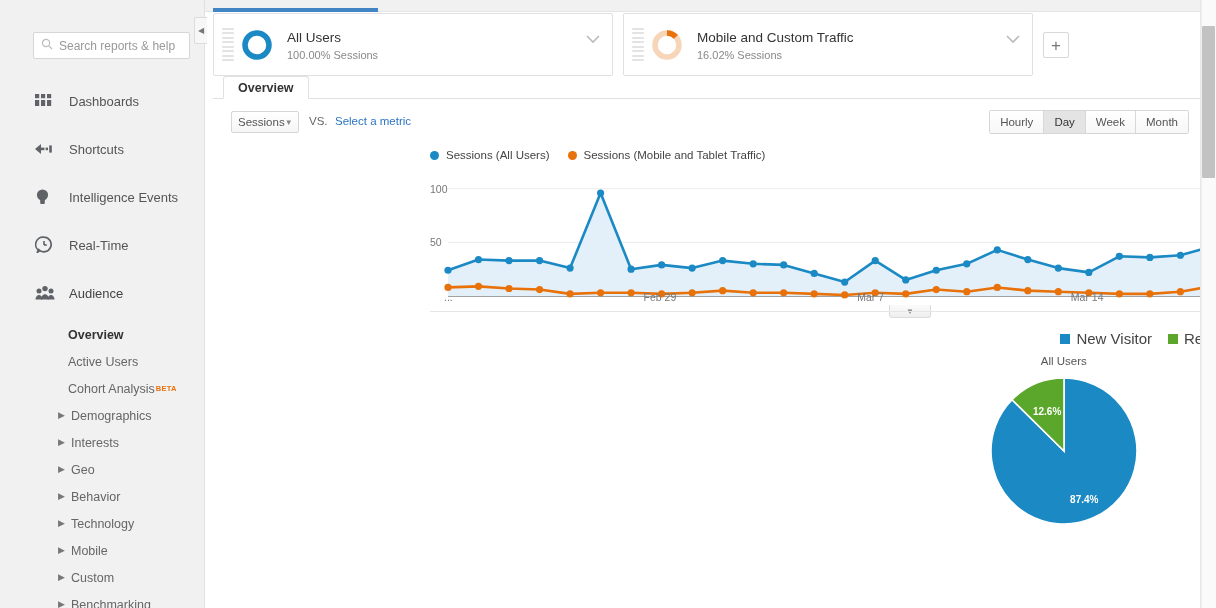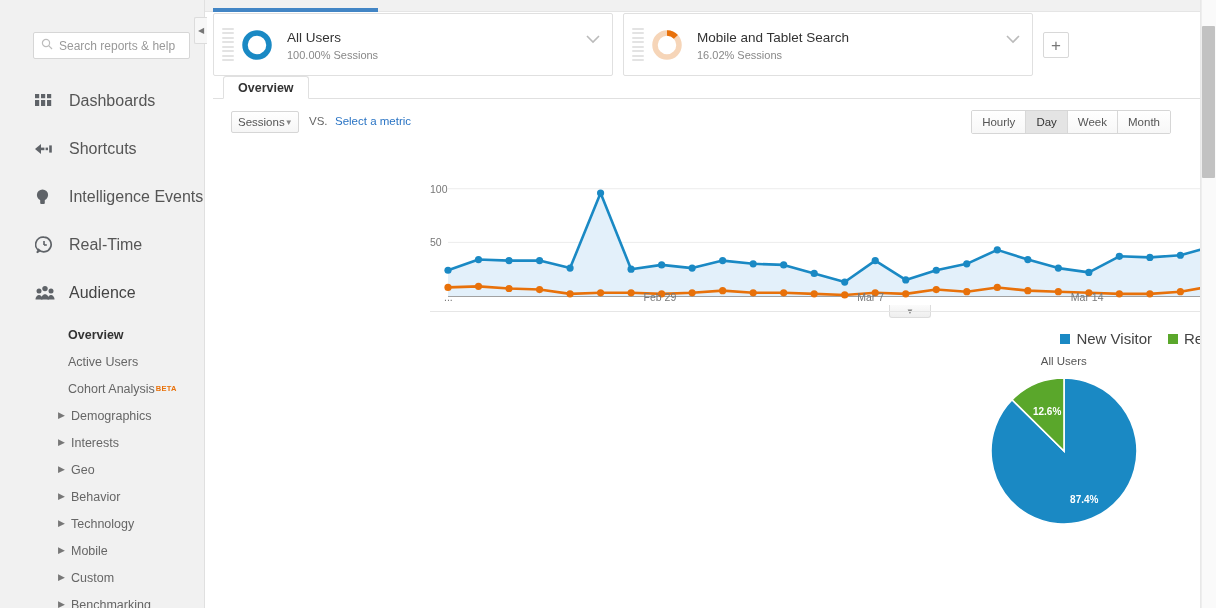--- a/index.html
+++ b/index.html
@@ -42,21 +42,21 @@
   .nav-row {
     display: flex; align-items: center;
     height: 48px; padding-left: 14px;
     cursor: pointer;
   }
   .nav-row .nic {
     flex: 0 0 28px; height: 22px;
     display: flex; align-items: center; justify-content: flex-start;
     color: #666;
   }
-  .nav-row .nlabel { font-size: 16px; color: #555; padding-left: 6px; }
+  .nav-row .nlabel { font-size: 13px; color: #555; padding-left: 6px; }
   .nav-row.active .nlabel { color: #444; }
 
   .subnav { padding-left: 47px; padding-top: 4px; }
   .sub-row {
     height: 27px; display: flex; align-items: center;
     font-size: 12.5px; color: #666; cursor: pointer;
   }
   .sub-row.bold { font-weight: bold; color: #333; }
   .sub-row .caret {
     width: 9px; margin-left: -10px; margin-right: 4px;
@@ -132,21 +132,21 @@
     height: 23px; padding: 0 14px;
     background: #fff;
     border: 1px solid #e0e0e0; border-bottom: 1px solid #fff;
     border-radius: 3px 3px 0 0;
     display: flex; align-items: center;
     font-size: 12.5px; font-weight: bold; color: #333;
     cursor: pointer;
   }
 
   
-  #metricrow { position: absolute; left: 8px; top: 108px; right: 28px; height: 30px; }
+  #metricrow { position: absolute; left: 8px; top: 108px; right: 10px; height: 30px; }
   #sessions-select {
     position: absolute; left: 18px; top: 3px;
     height: 22px; width: 68px;
     border: 1px solid #d6d6d6; border-radius: 2px;
     background: linear-gradient(#fff,#f6f6f6);
     display: flex; align-items: center; justify-content: space-between;
     padding: 0 6px; font-size: 11.5px; color: #555; cursor: pointer;
   }
   #sessions-select .dd { font-size: 8px; color: #888; }
   #vs-label { position: absolute; left: 96px; top: 7px; font-size: 11.5px; color: #666; }
@@ -384,21 +384,21 @@
             <i></i>
             <i></i>
         </span>
         <span class="donut">
           <svg width="34" height="34" viewBox="0 0 34 34">
             <circle cx="17" cy="17" r="12" fill="none" stroke="#f6d5b8" stroke-width="5.5"></circle>
             <path d="M17 5 A12 12 0 0 1 25.9 8.9" fill="none" stroke="#e8710a" stroke-width="5.5"></path>
           </svg>
         </span>
         <span class="segtext">
-          <span class="segtitle" style="display:block">Mobile and Tablet Search</span>
+          <span class="segtitle" style="display:block">Mobile and Custom Traffic</span>
           <span class="segsub" style="display:block">16.02% Sessions</span>
         </span>
         <span class="segchev">
           <svg width="14" height="9" viewBox="0 0 14 9">
               <path d="M1 1 L7 7 L13 1" fill="none" stroke="#bbb" stroke-width="1.6"></path>
             </svg>
         </span>
       </div>
 
       <div id="add-segment">
@@ -429,20 +429,30 @@
           </div>
           <div class="gbtn">
             <span>Week</span>
           </div>
           <div class="gbtn">
             <span>Month</span>
           </div>
         </div>
     </div>
 
+    <div id="chart-legend">
+      <span class="lgd">
+        <span class="dot" style="background:#1a89c4"></span>
+        <span>Sessions (All Users)</span>
+      </span>
+      <span class="lgd">
+        <span class="dot" style="background:#e8710a"></span>
+        <span>Sessions (Mobile and Tablet Traffic)</span>
+      </span>
+    </div>
 
     <div id="mainchart"><svg width="970" height="132">
           <line x1="18" x2="966" y1="72.36363636363637" y2="72.36363636363637" stroke="#ececec" stroke-width="1"></line>
           <text x="0" y="76.36363636363637" font-size="10.5" fill="#777" font-family="&quot;Liberation Sans&quot;, sans-serif">50</text>
           <line x1="18" x2="966" y1="18.727272727272734" y2="18.727272727272734" stroke="#ececec" stroke-width="1"></line>
           <text x="0" y="22.727272727272734" font-size="10.5" fill="#777" font-family="&quot;Liberation Sans&quot;, sans-serif">100</text>
           <line x1="18" x2="966" y1="126" y2="126" stroke="#444" stroke-width="1"></line>
           <path d="M 18 126 L 18 100.25454545454545 L 48.516129032258064 89.52727272727273 L 79.03225806451613 90.6 L 109.54838709677419 90.6 L 140.06451612903226 98.10909090909091 L 170.5806451612903 23.01818181818183 L 201.09677419354838 99.18181818181819 L 231.61290322580646 94.89090909090909 L 262.1290322580645 98.10909090909091 L 292.64516129032256 90.6 L 323.1612903225806 93.81818181818181 L 353.6774193548387 94.89090909090909 L 384.19354838709677 103.47272727272727 L 414.7096774193548 112.05454545454546 L 445.2258064516129 90.6 L 475.741935483871 109.9090909090909 L 506.258064516129 100.25454545454545 L 536.7741935483871 93.81818181818181 L 567.2903225806451 79.87272727272727 L 597.8064516129032 89.52727272727273 L 628.3225806451612 98.10909090909091 L 658.8387096774194 102.4 L 689.3548387096774 86.30909090909091 L 719.8709677419355 87.38181818181818 L 750.3870967741935 85.23636363636363 L 780.9032258064516 76.65454545454546 L 811.4193548387096 93.81818181818181 L 841.9354838709677 101.32727272727273 L 872.4516129032259 86.30909090909091 L 902.9677419354839 90.6 L 933.483870967742 93.81818181818181 L 964 85.23636363636363 L 964 126 Z" fill="#e3f0fa"></path>
           <path d="M 18 100.25454545454545 L 48.516129032258064 89.52727272727273 L 79.03225806451613 90.6 L 109.54838709677419 90.6 L 140.06451612903226 98.10909090909091 L 170.5806451612903 23.01818181818183 L 201.09677419354838 99.18181818181819 L 231.61290322580646 94.89090909090909 L 262.1290322580645 98.10909090909091 L 292.64516129032256 90.6 L 323.1612903225806 93.81818181818181 L 353.6774193548387 94.89090909090909 L 384.19354838709677 103.47272727272727 L 414.7096774193548 112.05454545454546 L 445.2258064516129 90.6 L 475.741935483871 109.9090909090909 L 506.258064516129 100.25454545454545 L 536.7741935483871 93.81818181818181 L 567.2903225806451 79.87272727272727 L 597.8064516129032 89.52727272727273 L 628.3225806451612 98.10909090909091 L 658.8387096774194 102.4 L 689.3548387096774 86.30909090909091 L 719.8709677419355 87.38181818181818 L 750.3870967741935 85.23636363636363 L 780.9032258064516 76.65454545454546 L 811.4193548387096 93.81818181818181 L 841.9354838709677 101.32727272727273 L 872.4516129032259 86.30909090909091 L 902.9677419354839 90.6 L 933.483870967742 93.81818181818181 L 964 85.23636363636363 " fill="none" stroke="#1a89c4" stroke-width="2.6" stroke-linejoin="round"></path>
           <circle cx="18" cy="100.25454545454545" r="3.6" fill="#1a89c4"></circle>

